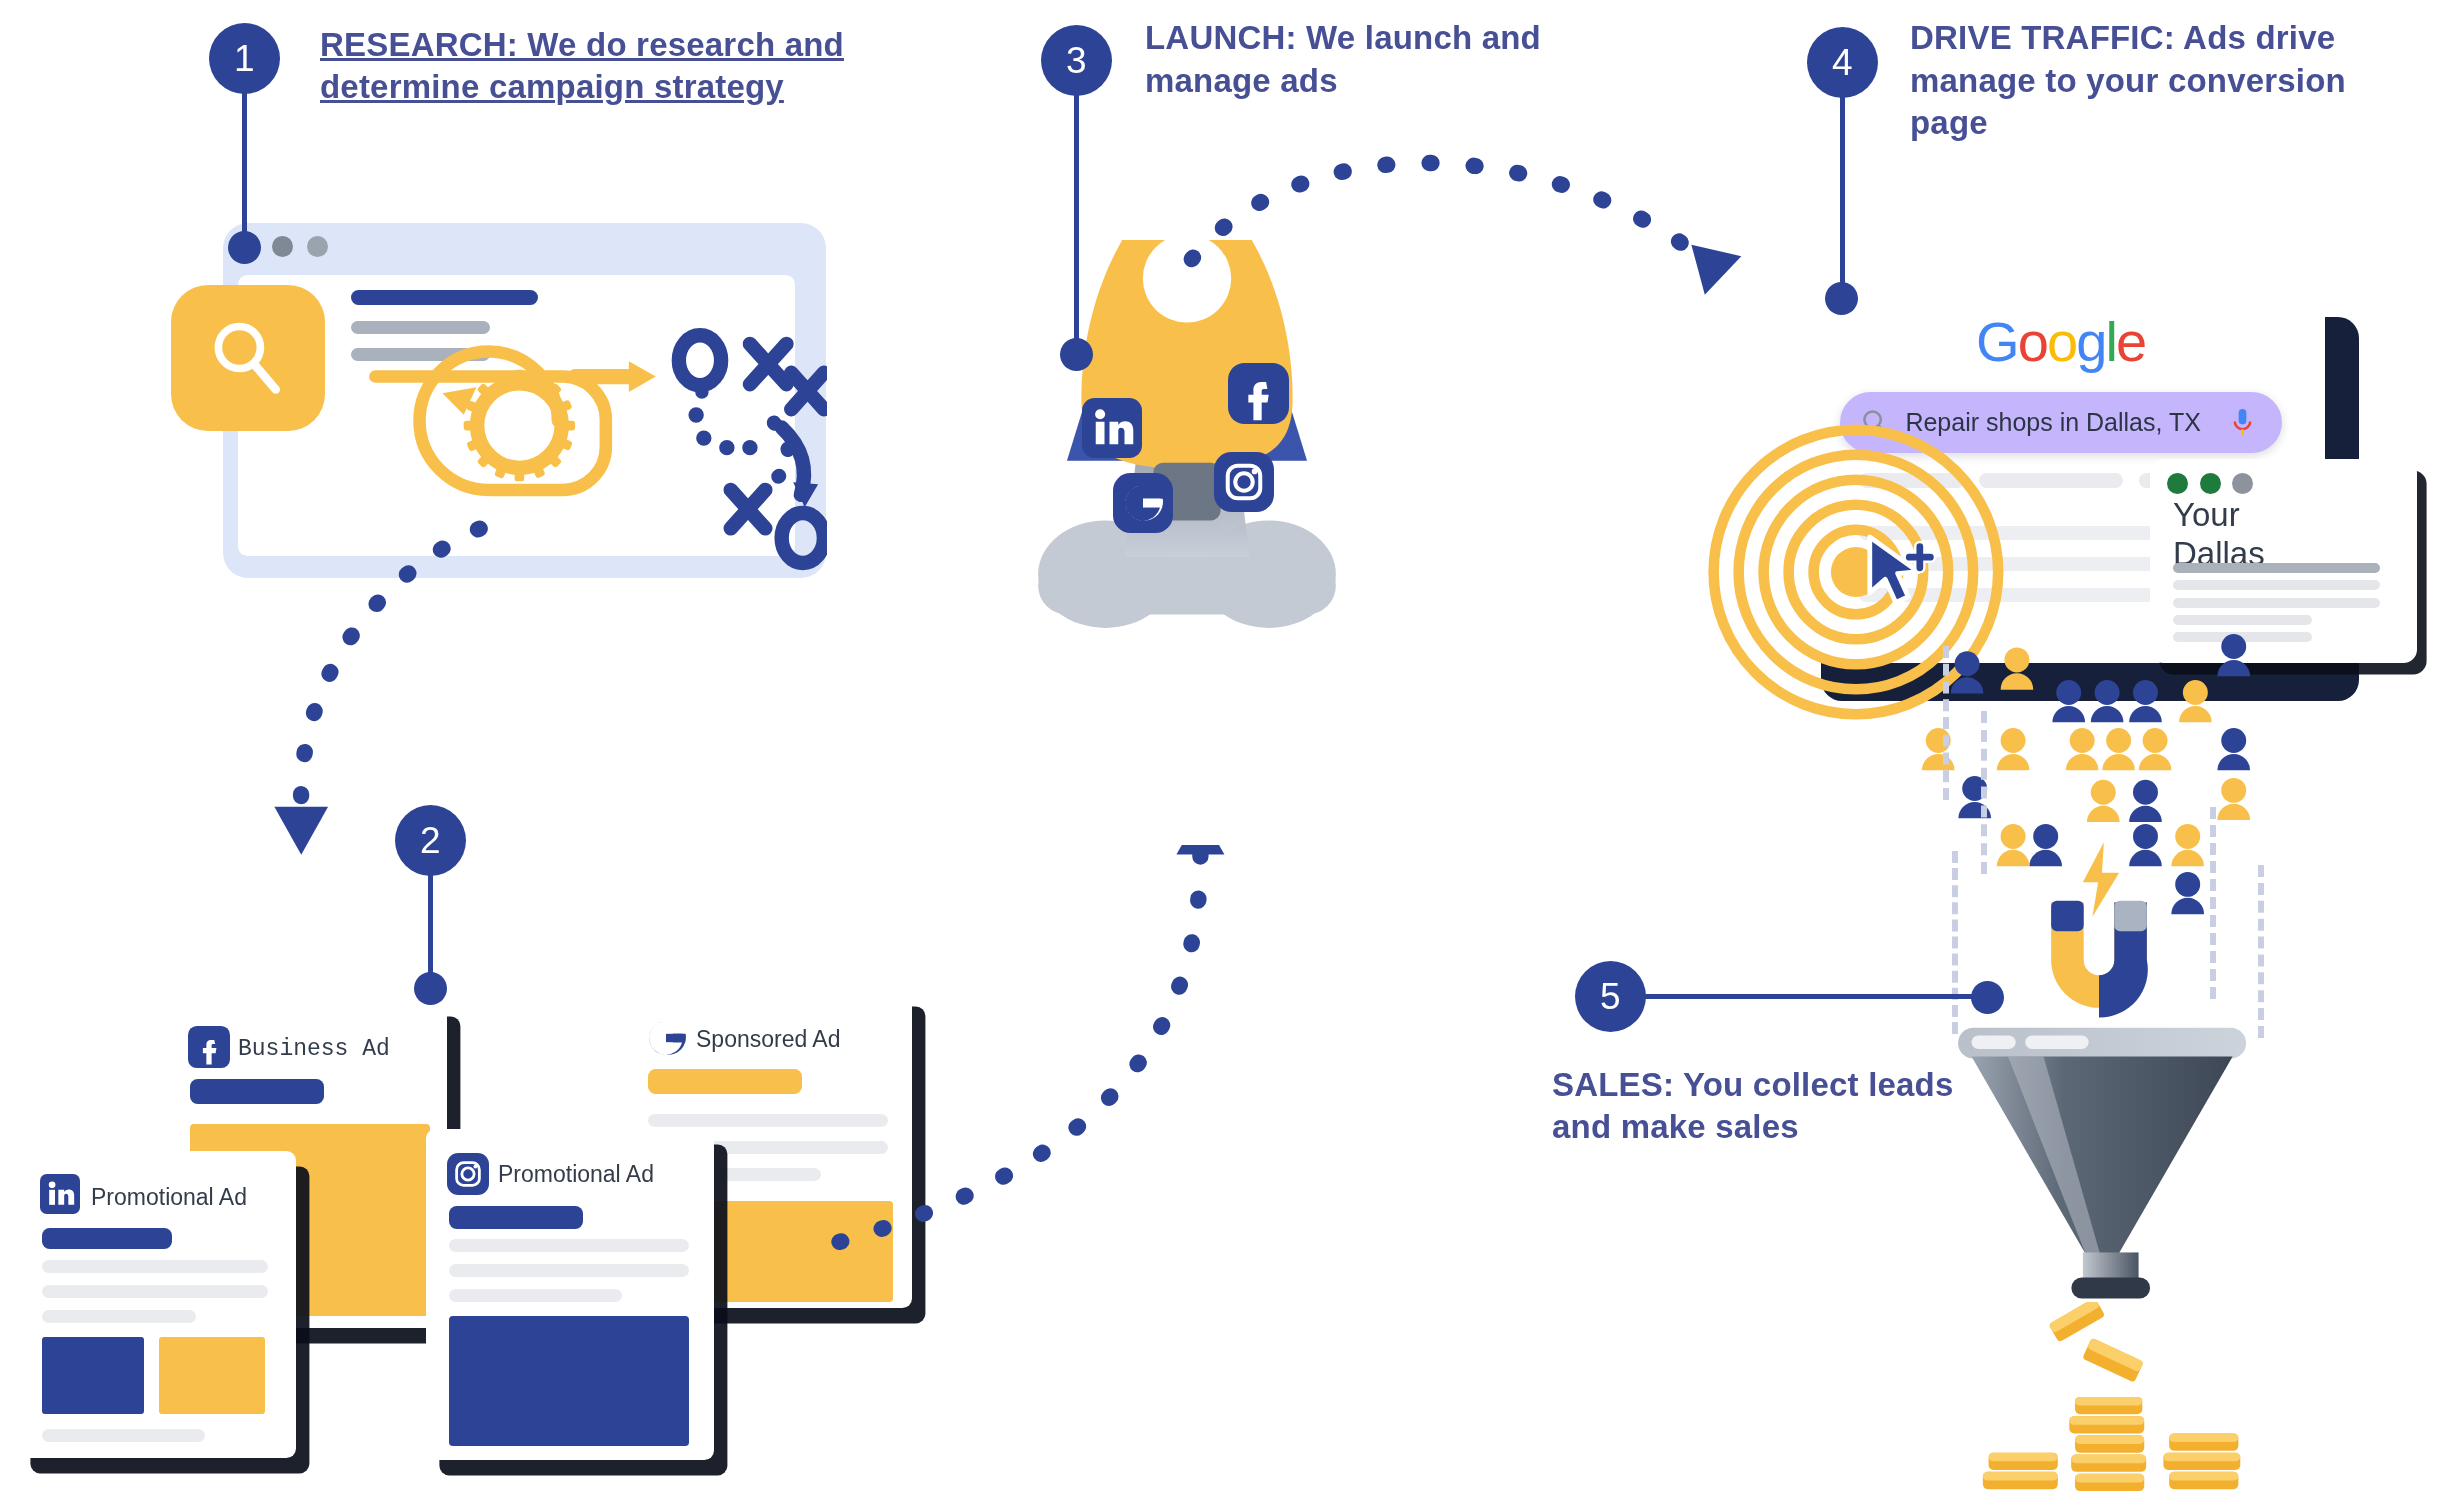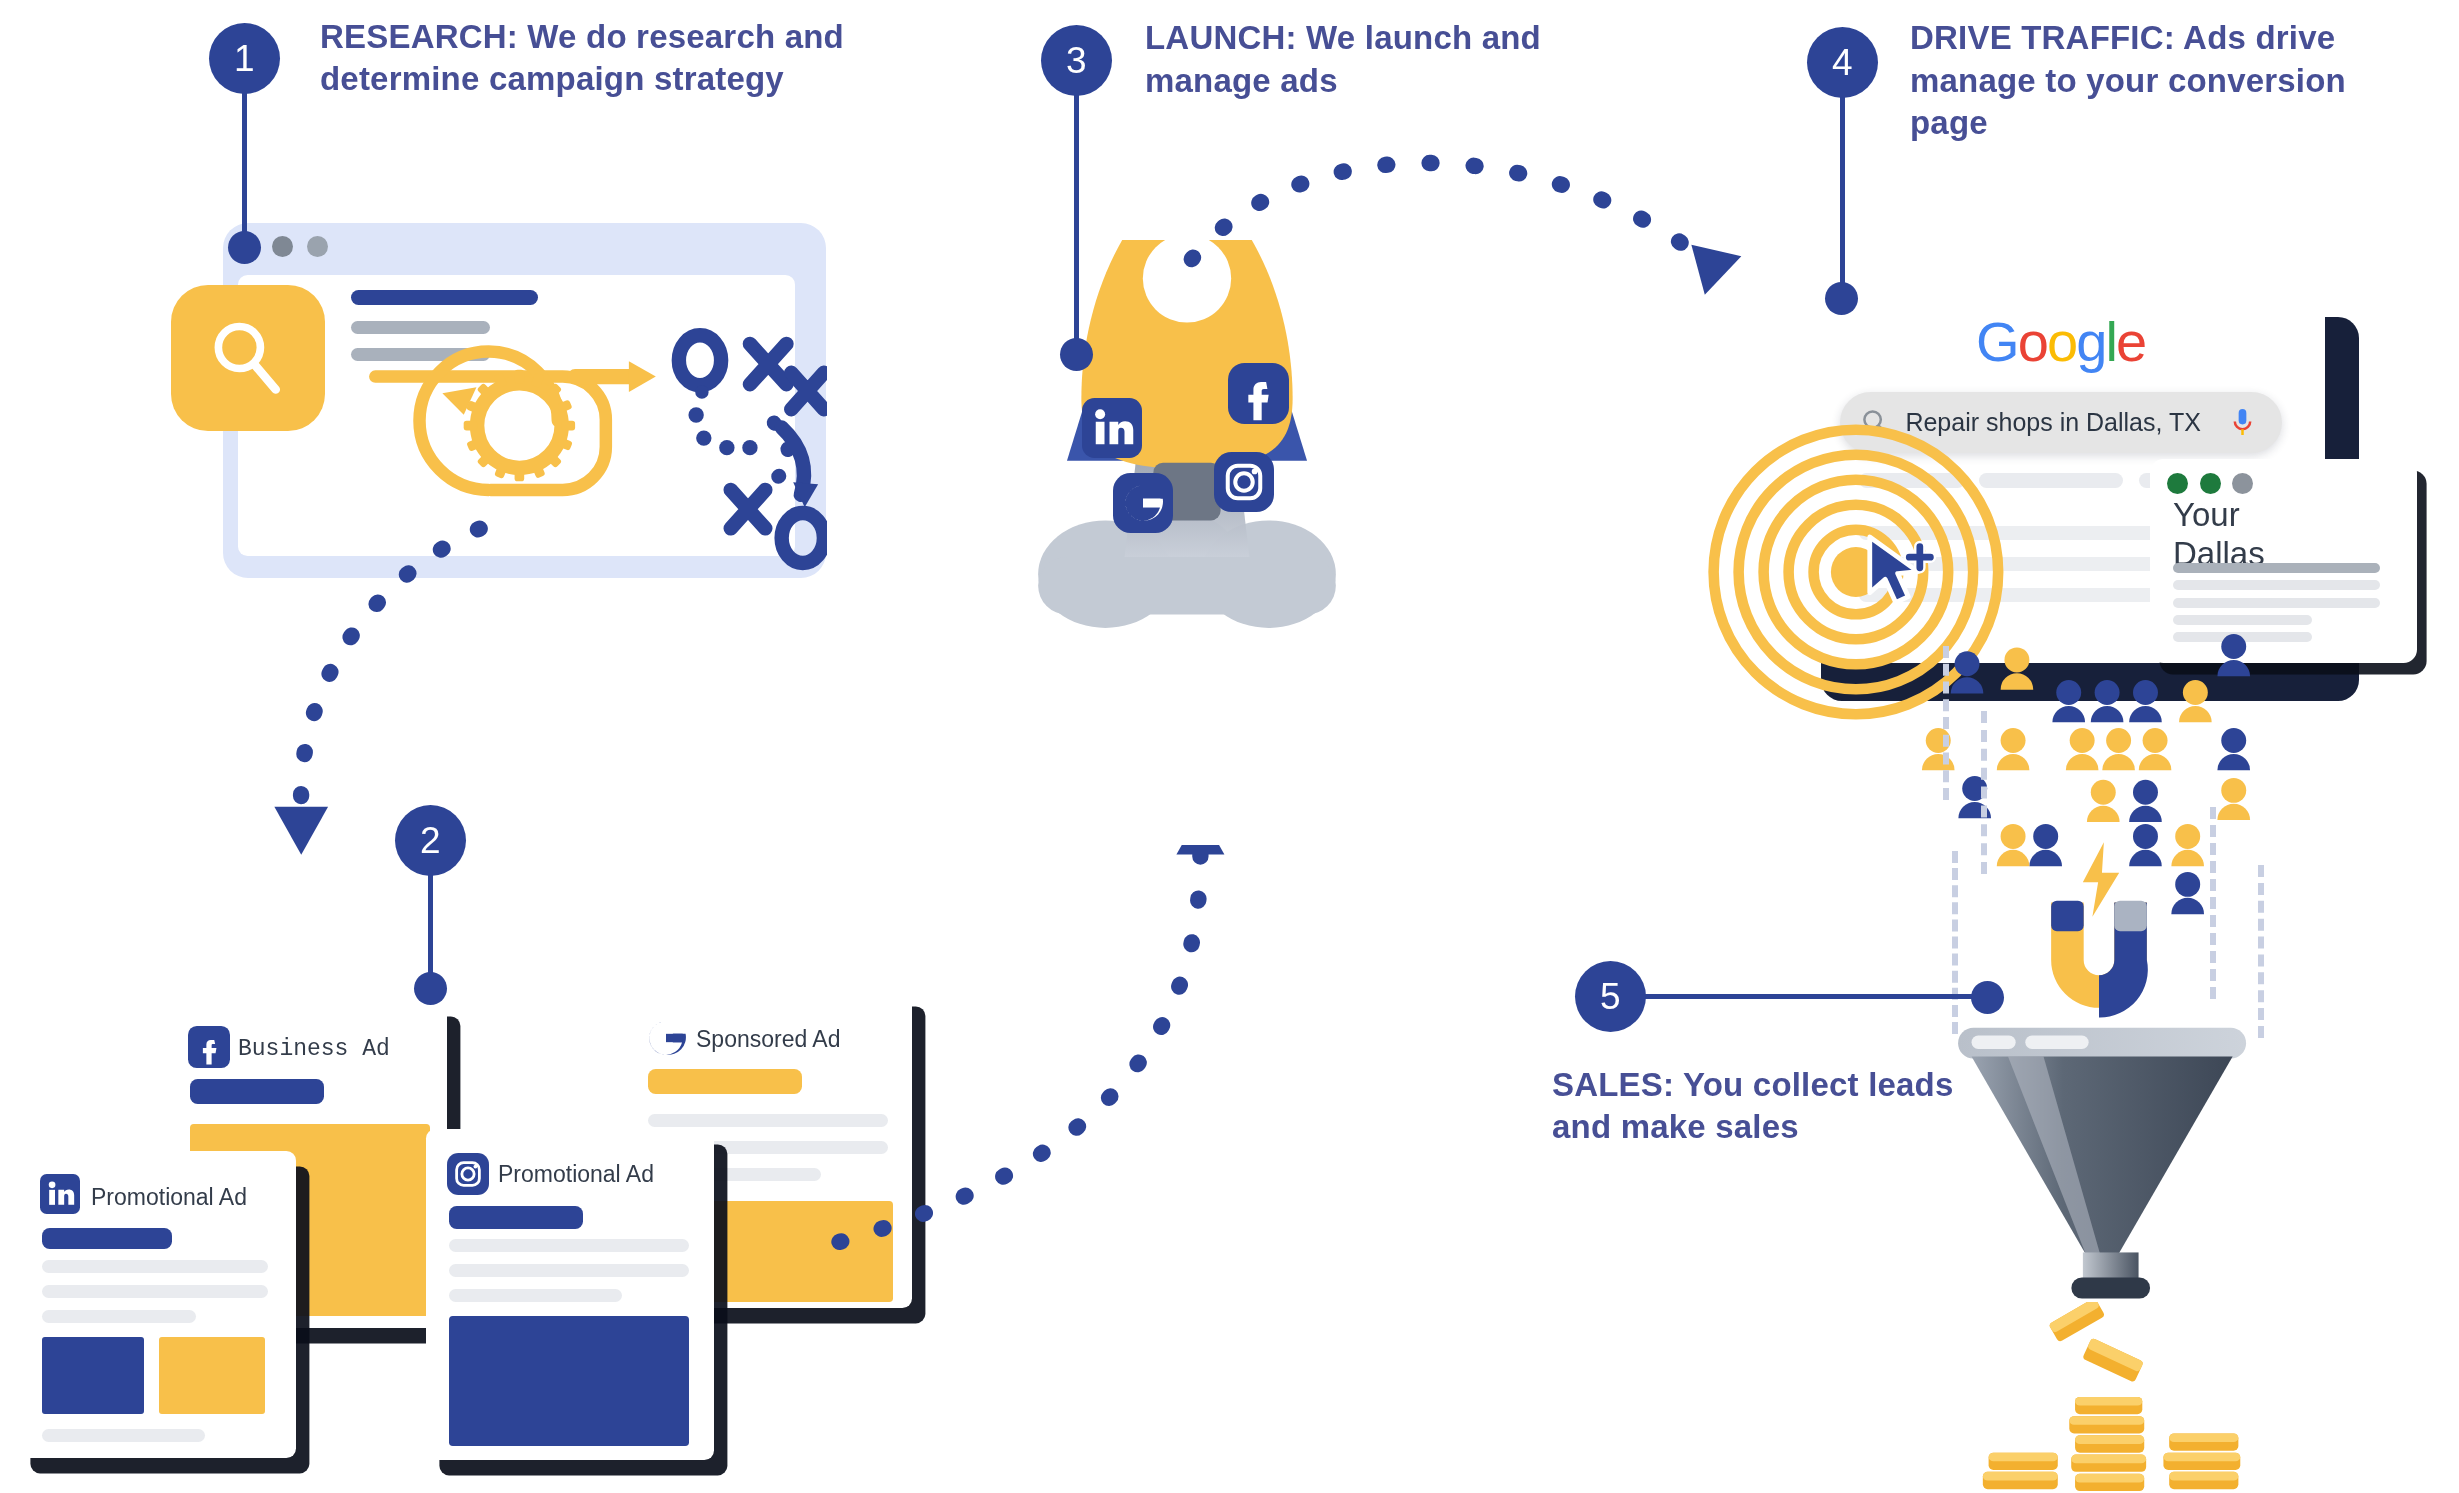--- a/index.html
+++ b/index.html
@@ -43,21 +43,21 @@
 
   
   .card { position:absolute; background:#fff; border-radius:9.6px; box-shadow:13.4px 15.4px 0 rgba(10,14,26,.92); }
   .card-label { position:absolute; color:#333c4a; font-size:23px; font-weight:400; white-space:nowrap; }
 
   .sq { position:absolute; }
 
   
   .gpanel { position:absolute; background:#fff; border-radius:21px; }
   .gsearch {
-    position:absolute; background:#e5e5e5; border-radius:38px;
+    position:absolute; background:#c4b5fd; border-radius:38px;
     box-shadow:0 2.9px 9.6px rgba(30,40,60,.16); display:flex; align-items:center;
   }
   .gsearch-text { font-size:25px; color:#2b3543; }
   .glogo { position:absolute; font-size:56px; font-weight:400; letter-spacing:-1.9px; font-family:"Liberation Sans", sans-serif; }
   .glogo span:nth-child(1){color:#4285F4}
   .glogo span:nth-child(2){color:#EA4335}
   .glogo span:nth-child(3){color:#FBBC05}
   .glogo span:nth-child(4){color:#4285F4}
   .glogo span:nth-child(5){color:#34A853}
   .glogo span:nth-child(6){color:#EA4335}
@@ -71,21 +71,21 @@
 </head>
 <body>
 
 <div class="stage">
 
   <div class="stem" style="left:242px; top:58px; width:4.8px; height:192px;"></div>
   <div class="dot-end" style="left:228px; top:231px;"></div>
   <div class="badge" style="left:209px; top:23px;">
     <span>1</span>
   </div>
-  <div class="caption" style="left:320px; top:16px; width:538px;">
+  <div class="caption" style="left:320px; top:24px; width:538px;text-decoration:underline;">
     <span class="lead">RESEARCH:</span><span class="rest"> We do research and determine campaign strategy</span>
   </div>
 
   <div class="win-outer" style="left:223px; top:223px; width:603px; height:355px;"></div>
   <div class="win-dots" style="left:238px; top:236px;">
     <div class="wd" style="background:#2d4496;"></div>
     <div class="wd" style="background:#7f8894;"></div>
     <div class="wd" style="background:#9aa3ae;"></div>
   </div>
   <div class="win-inner" style="left:238px; top:275px; width:557px; height:281px;"></div>

